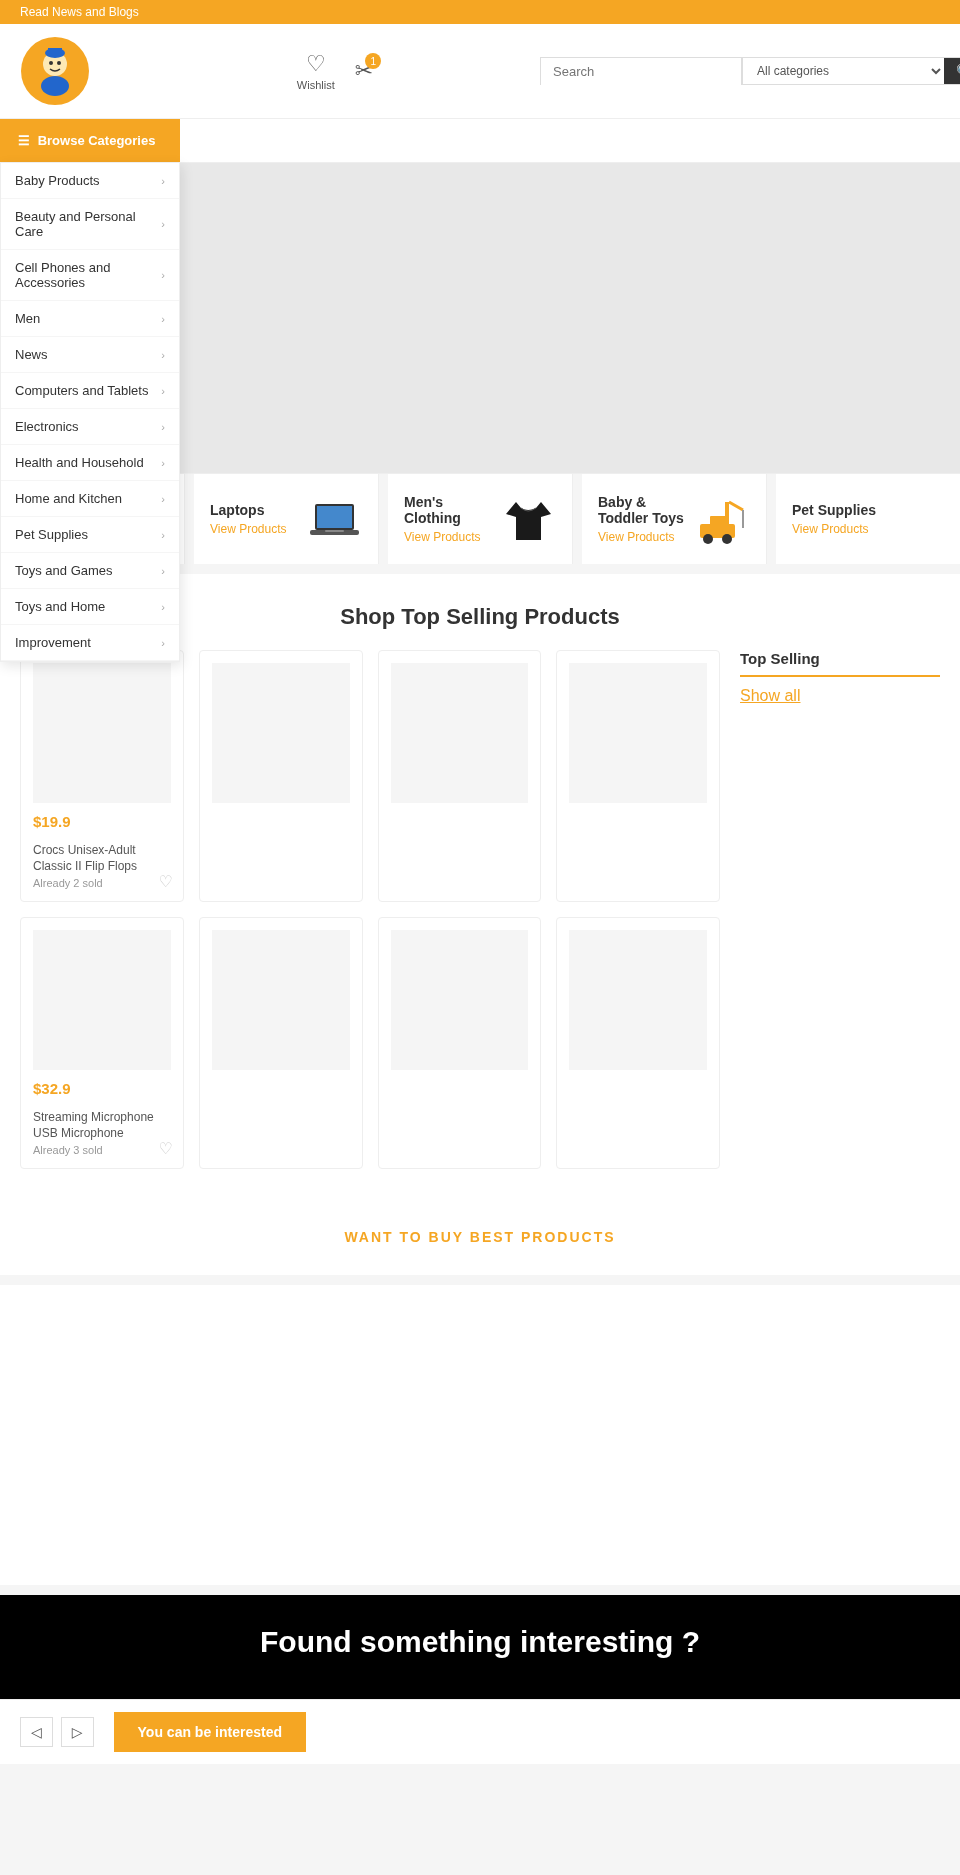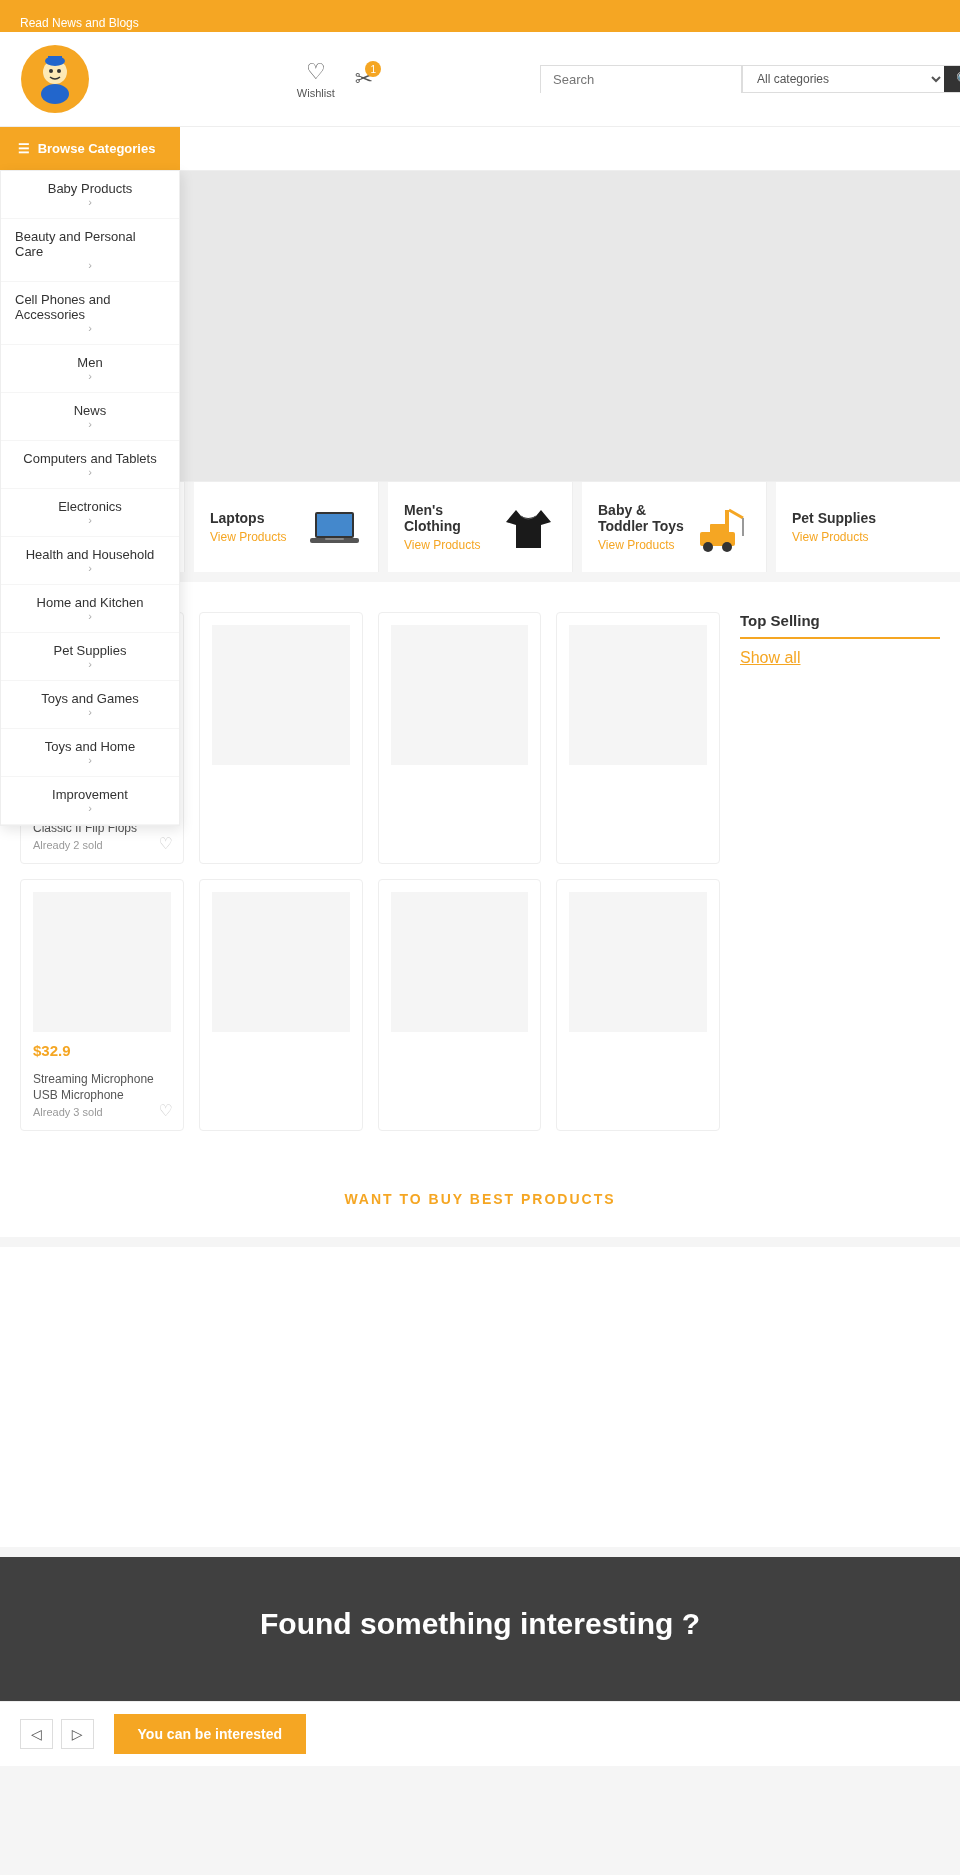--- a/index.html
+++ b/index.html
@@ -3,23 +3,24 @@
   <meta charset="utf-8">
   <style>
     * { margin: 0; padding: 0; box-sizing: border-box; }
     body { font-family: Arial, sans-serif; background: #f5f5f5; font-size: 14px; color: #333; width: 960px; }
 
     
     .top-bar {
       background: #f5a623;
       color: white;
       font-size: 12px;
-      padding: 16px 20px;
-      height: 16px;
-      display: flex;
+      padding: 0 20px;
+      height: 24px;
+      display: flex;
+      align-items: center;
     }
 
     
     .header {
       background: white;
       padding: 12px 20px;
       display: flex;
       align-items: center;
       gap: 20px;
       border-bottom: 1px solid #eee;
@@ -157,21 +158,20 @@
     }
     .dropdown-item {
       display: flex;
       align-items: center;
       justify-content: space-between;
       padding: 10px 14px;
       font-size: 13px;
       color: #333;
       cursor: pointer;
       border-bottom: 1px solid #f5f5f5;
-      flex-direction: column;
     }
     .dropdown-arrow { font-size: 11px; color: #aaa; }
 
     
     .category-cards {
       display: flex;
       gap: 9px;
       border-top: 1px solid #eee;
       overflow: hidden;
     }
@@ -304,24 +304,24 @@
 
     
     .large-placeholder {
       background: white;
       height: 300px;
       margin: 10px 0;
     }
 
     
     .footer-cta {
-      background: #404040;
+      background: #000000;
       color: white;
       text-align: center;
-      padding: 50px 20px;
+      padding: 30px 20px;
     }
     .footer-cta-title {
       font-size: 30px;
       font-weight: bold;
       margin-bottom: 10px;
     }
 
     
     .bottom-bar {
       background: white;
@@ -551,20 +551,21 @@
 
   <div class="category-card" style="min-width:120px; overflow:hidden;">
     <div class="card-info">
       <span class="card-title">Pet Supplies</span>
       <a class="card-link">View Products</a>
     </div>
   </div>
 </div>
 
 <div class="shop-section">
+  <h2 class="section-title">Shop Top Selling Products</h2>
 
   <div class="top-selling-layout">
 
     <div class="products-grid">
       <div class="product-card">
         <div class="product-img-placeholder"></div>
         <div class="product-price">$19.9</div>
         <div class="product-name">Crocs Unisex-Adult Classic II Flip Flops</div>
         <div class="product-already">Already 2 sold</div>
         <span class="product-wishlist">♡</span>

